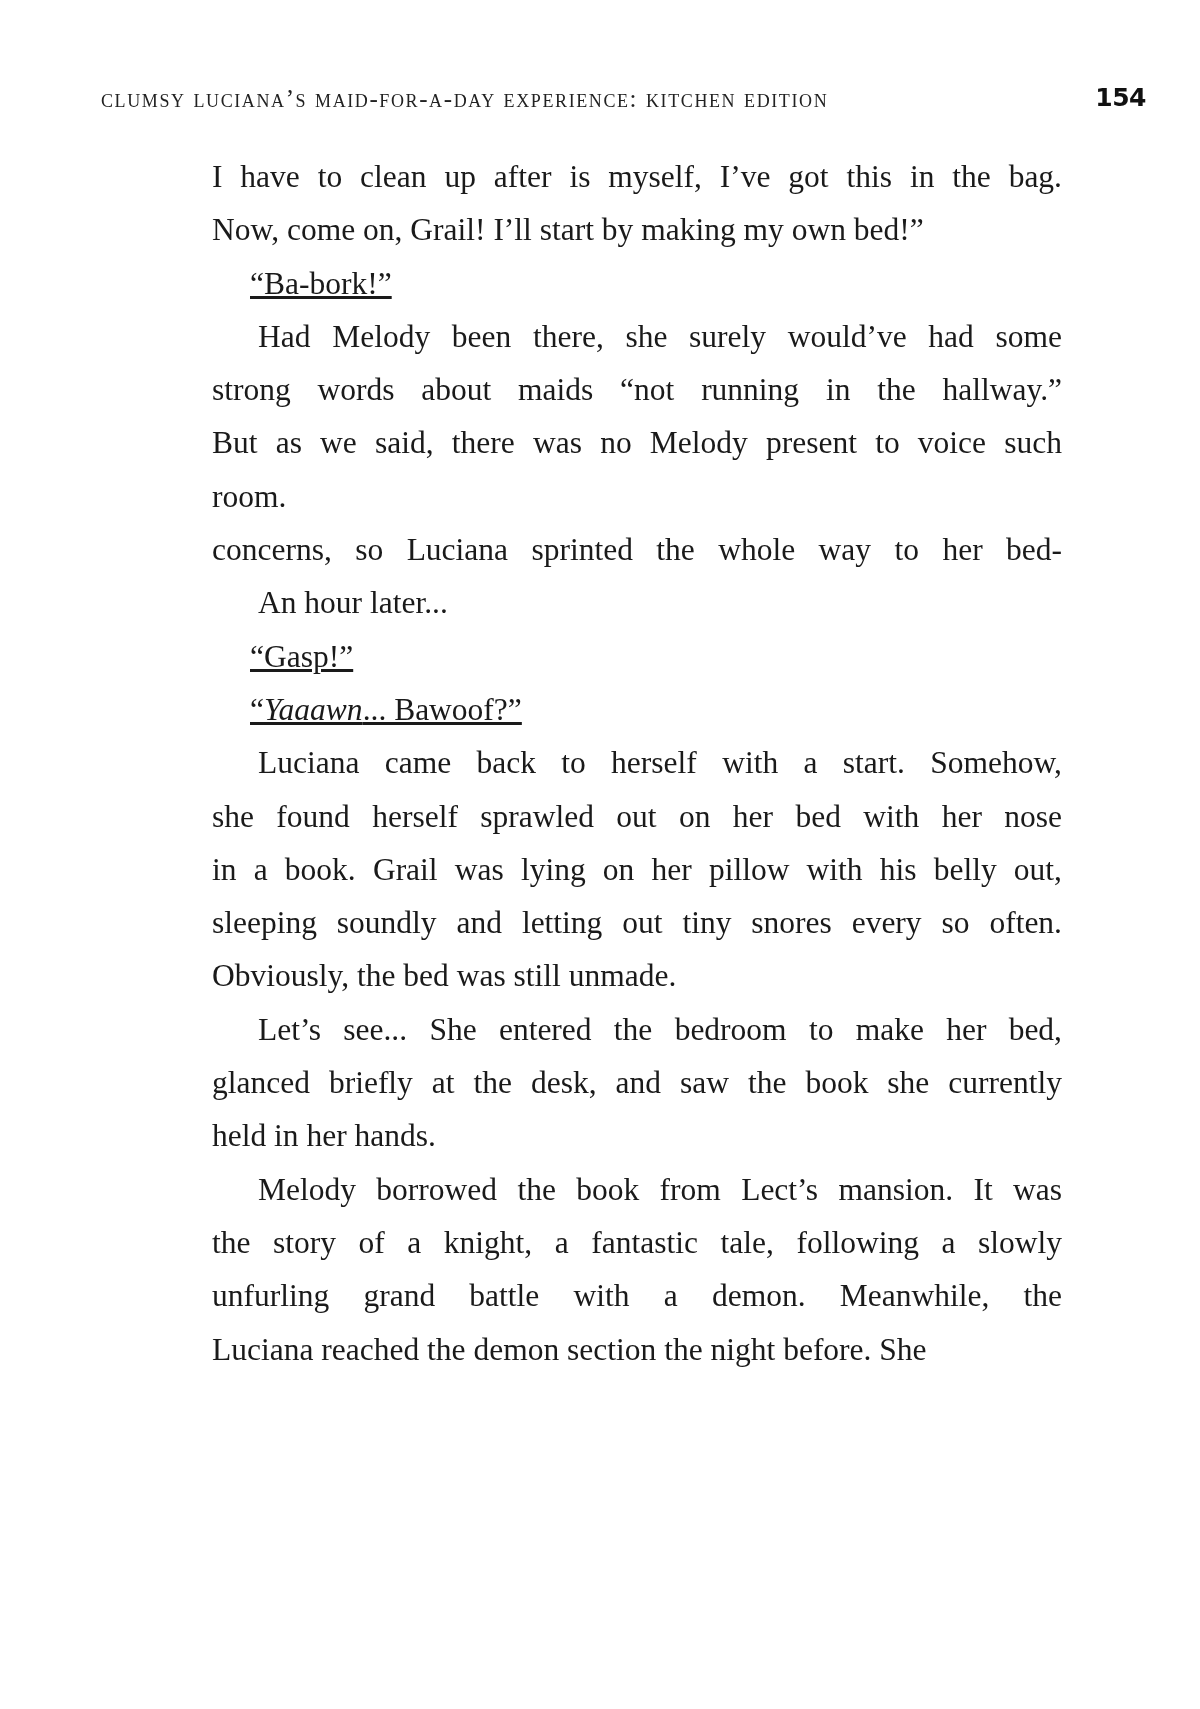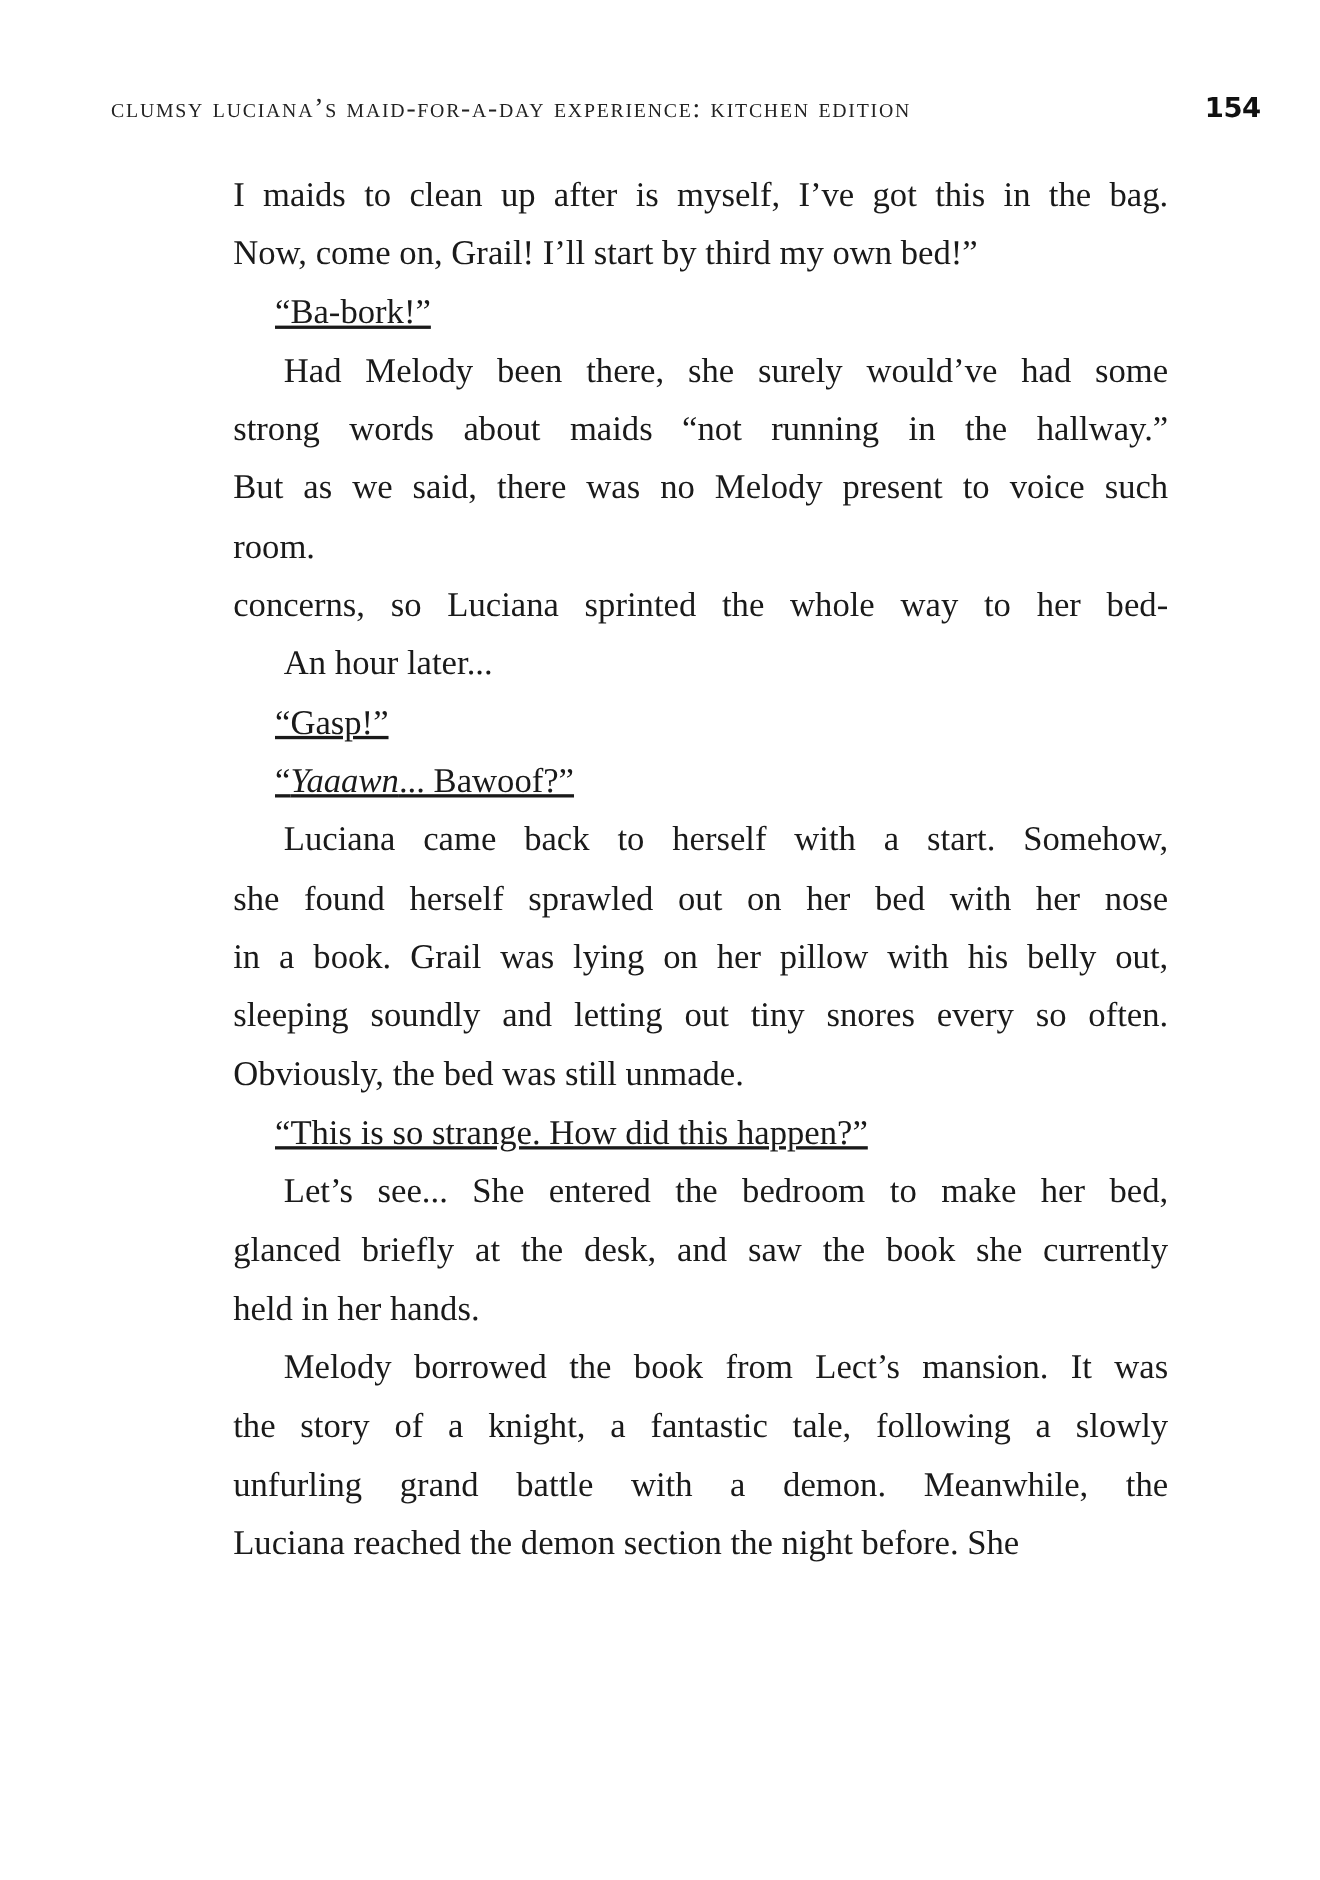--- a/index.html
+++ b/index.html
@@ -88,37 +88,36 @@
 <body>
 
 <div class="page">
 
   <div class="running-header">
     <span class="running-title">Clumsy Luciana’s Maid-for-a-Day Experience: Kitchen Edition</span>
     <span class="page-number">154</span>
   </div>
 
   <div class="body-text">
-    <span class="line justify">I maids to clean up after is myself, I’ve got this in the bag.</span>
-    <span class="line">Now, come on, Grail! I’ll start by third my own bed!”</span>
+    <span class="line justify">I have to clean up after is myself, I’ve got this in the bag.</span>
+    <span class="line">Now, come on, Grail! I’ll start by making my own bed!”</span>
     <span class="line dialogue-indent">“Ba-bork!”</span>
     <span class="line indent justify">Had Melody been there, she surely would’ve had some</span>
     <span class="line justify">strong words about maids “not running in the hallway.”</span>
     <span class="line justify">But as we said, there was no Melody present to voice such</span>
     <span class="line">room.</span>
     <span class="line justify">concerns, so Luciana sprinted the whole way to her bed-</span>
     <span class="line indent">An hour later...</span>
     <span class="line dialogue-indent">“Gasp!”</span>
     <span class="line dialogue-indent"><span>“</span><em>Yaaawn</em><span>... Bawoof?”</span></span>
     <span class="line indent justify">Luciana came back to herself with a start. Somehow,</span>
     <span class="line justify">she found herself sprawled out on her bed with her nose</span>
     <span class="line justify">in a book. Grail was lying on her pillow with his belly out,</span>
     <span class="line justify">sleeping soundly and letting out tiny snores every so often.</span>
     <span class="line">Obviously, the bed was still unmade.</span>
-    <span class="line dialogue-indent">“This is so strange. How did this happen?”</span>
     <span class="line indent justify">Let’s see... She entered the bedroom to make her bed,</span>
     <span class="line justify">glanced briefly at the desk, and saw the book she currently</span>
     <span class="line">held in her hands.</span>
     <span class="line indent justify">Melody borrowed the book from Lect’s mansion. It was</span>
     <span class="line justify">the story of a knight, a fantastic tale, following a slowly</span>
     <span class="line justify">unfurling grand battle with a demon. Meanwhile, the</span>
     <span class="line">Luciana reached the demon section the night before. She</span>
   </div>
 
 </div>

